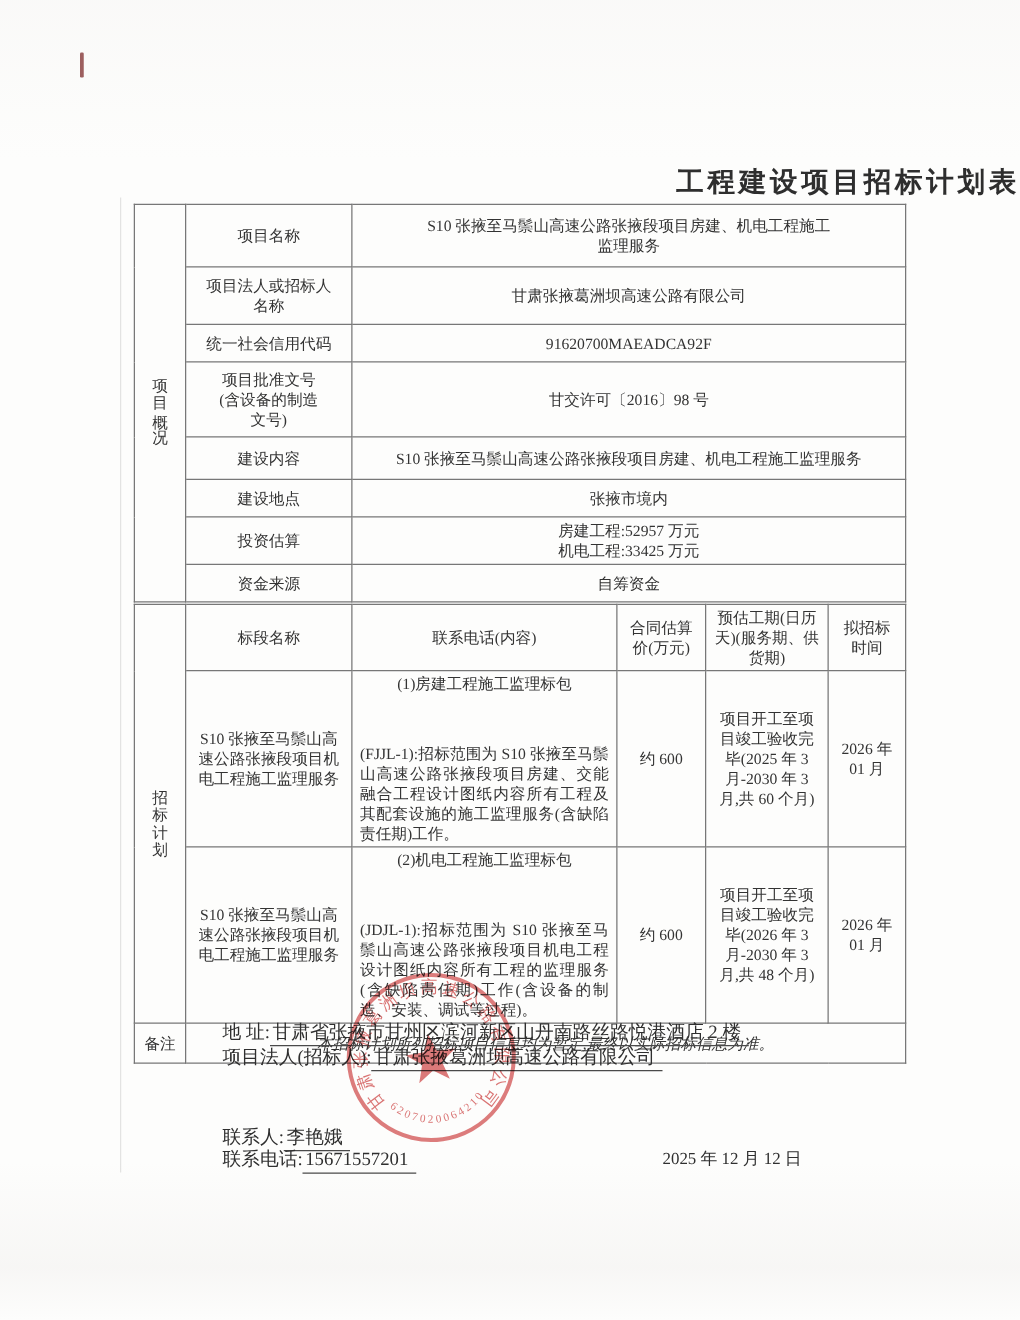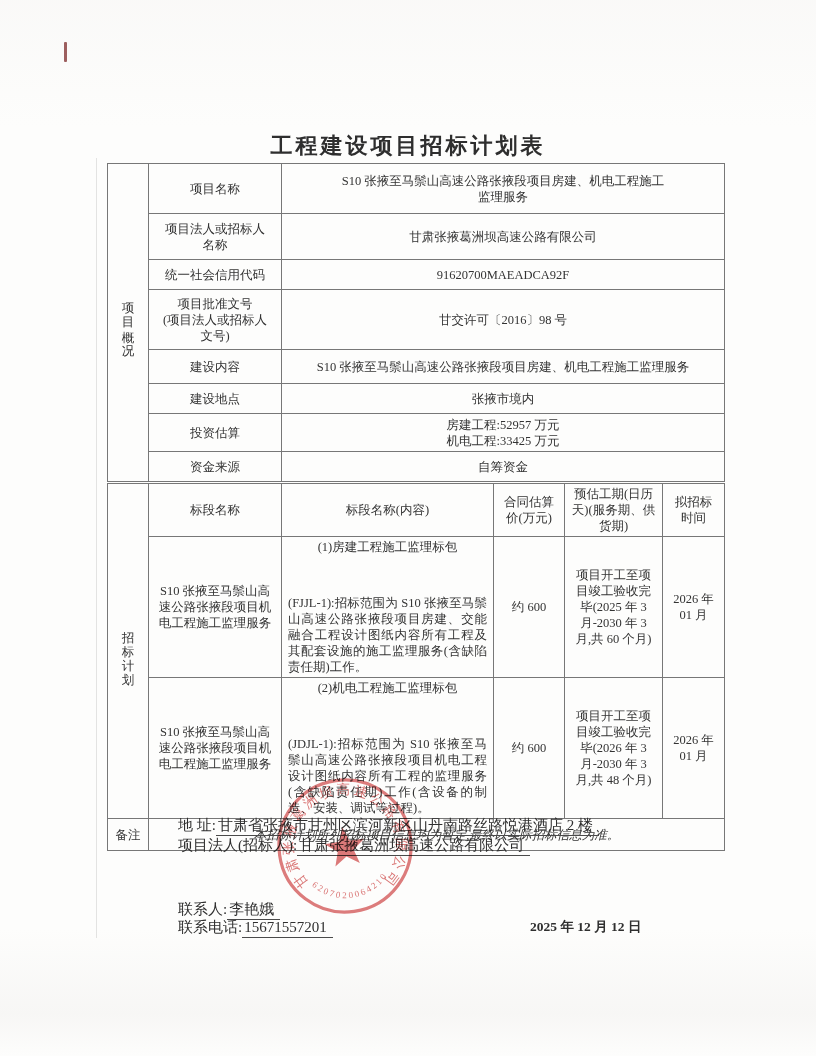--- a/index.html
+++ b/index.html
@@ -17,21 +17,21 @@
   .scan-tick{
     position:absolute;left:64px;top:42px;width:3px;height:20px;
     background:#7d2b2b;opacity:.75;border-radius:1px;
   }
   .fold-line{
     position:absolute;left:96px;top:158px;width:1px;height:780px;
     background:rgba(110,110,110,.18);
   }
   .doc-title{
     position:absolute;left:0;top:131px;width:816px;
-    text-align:center;font-size:22px;font-weight:700;letter-spacing:3px;color:#2e2e2e;
+    text-align:right;font-size:22px;font-weight:700;letter-spacing:3px;color:#2e2e2e;
   }
   table.sheet{
     position:absolute;border-collapse:collapse;table-layout:fixed;
     font-size:12.5px;line-height:1.28;color:#333;
   }
   table.sheet td{
     border:1px solid #777;
     text-align:center;vertical-align:middle;
     padding:2px 6px;overflow:hidden;
   }
@@ -41,21 +41,21 @@
     writing-mode:vertical-rl;letter-spacing:14px;
     margin:0 auto;display:inline-block;
   }
   .prewrap{white-space:pre-line;}
   .scope-cell{vertical-align:middle;}
   .scope-title{text-align:center;}
   .scope-body{text-align:justify;text-align-last:left;margin-top:40px;}
   .remark-cell{text-align:left;padding-left:8px;font-style:italic;}
   .footer-line{position:absolute;left:178px;font-size:15px;color:#2f2f2f;white-space:nowrap;}
   .u{border-bottom:1px solid #4a4a4a;padding:0 6px 2px 2px;}
-  .date-line{position:absolute;left:530px;top:918px;font-size:13.5px;color:#2f2f2f;font-weight:bold;}
+  .date-line{position:absolute;left:530px;top:918px;font-size:13.5px;color:#2f2f2f;}
   .stamp{
     position:absolute;left:263px;top:764px;width:164px;height:164px;
     transform:rotate(-8deg);
     mix-blend-mode:multiply;opacity:.88;
     pointer-events:none;
   }
 </style>
 </head>
 <body>
 
@@ -82,21 +82,21 @@
     <td class="prewrap">项目法人或招标人
 名称</td>
     <td class="prewrap">甘肃张掖葛洲坝高速公路有限公司</td>
   </tr>
   <tr style="height:30px">
     <td class="prewrap">统一社会信用代码</td>
     <td class="prewrap">91620700MAEADCA92F</td>
   </tr>
   <tr style="height:60px">
     <td class="prewrap">项目批准文号
-(项目法人或招标人
+(含设备的制造
 文号)</td>
     <td class="prewrap">甘交许可〔2016〕98 号</td>
   </tr>
   <tr style="height:34px">
     <td class="prewrap">建设内容</td>
     <td class="prewrap">S10 张掖至马鬃山高速公路张掖段项目房建、机电工程施工监理服务</td>
   </tr>
   <tr style="height:30px">
     <td class="prewrap">建设地点</td>
     <td class="prewrap">张掖市境内</td>
@@ -119,21 +119,21 @@
       <col style="width:133px">
       <col style="width:212px">
       <col style="width:71px">
       <col style="width:98px">
       <col style="width:62px">
     </colgroup>
   <tbody>
       <tr style="height:50px">
     <td rowspan="3"><span class="vlabel">招标计划</span></td>
     <td>标段名称</td>
-    <td>标段名称(内容)</td>
+    <td>联系电话(内容)</td>
     <td>合同估算价(万元)</td>
     <td>预估工期(日历天)(服务期、供货期)</td>
     <td>拟招标时间</td>
   </tr>
   <tr style="height:124px">
     <td>S10 张掖至马鬃山高速公路张掖段项目机电工程施工监理服务</td>
     <td class="scope-cell">
       <div class="scope-title">(1)房建工程施工监理标包</div>
       <div class="scope-body">(FJJL-1):招标范围为 S10 张掖至马鬃山高速公路张掖段项目房建、交能融合工程设计图纸内容所有工程及其配套设施的施工监理服务(含缺陷责任期)工作。</div>
     </td>

